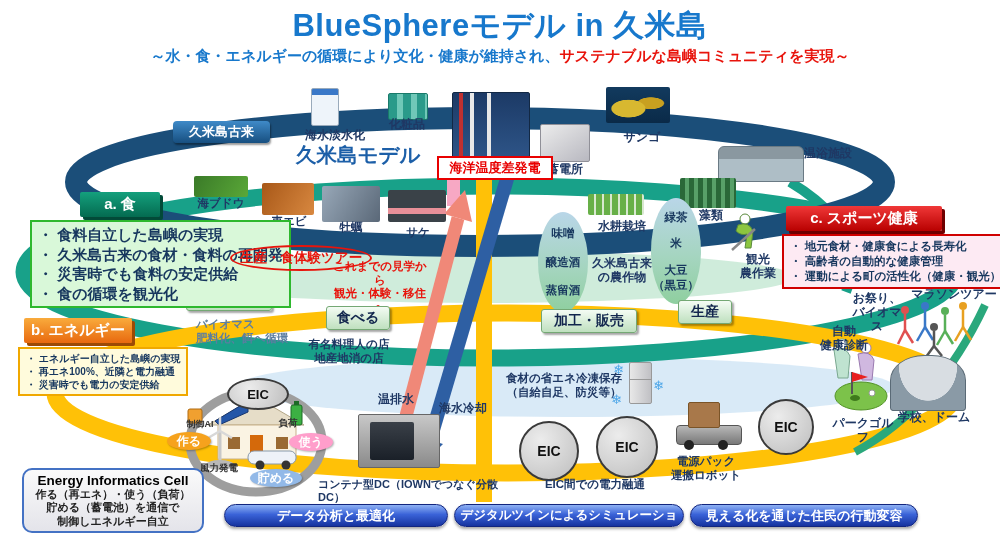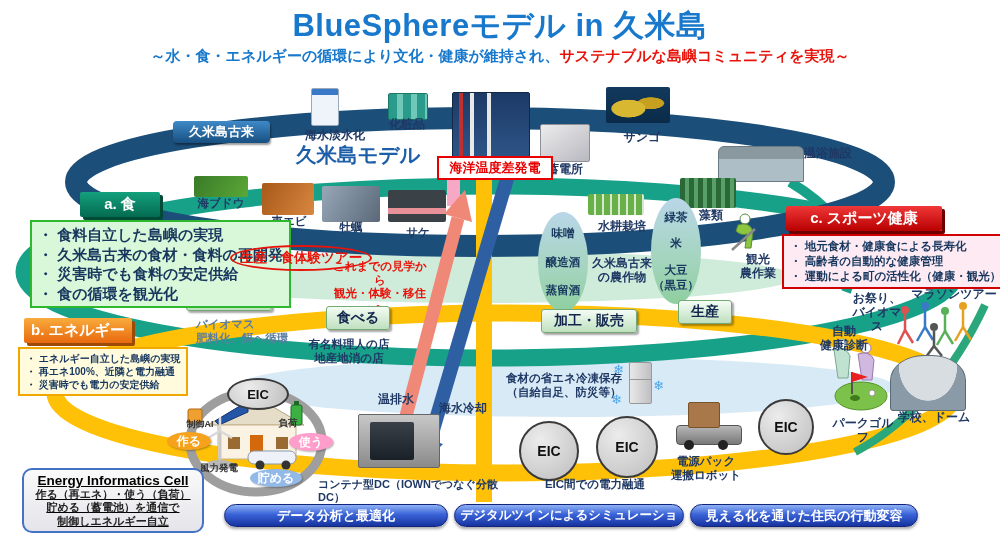--- a/index.html
+++ b/index.html
@@ -278,21 +278,21 @@
 運搬ロボット</div>
 
   <div class="eicc" style="left:227px;top:378px;width:58px;height:28px;border-radius:50%;font-size:13px;">EIC</div>
   <div class="lbl" style="left:180px;top:419px;width:40px;font-size:9px;color:#333;">制御AI</div>
   <div class="oval" style="left:167px;top:432px;width:44px;height:18px;background:#f6a21d;">作る</div>
   <div class="lbl" style="left:272px;top:417px;width:32px;font-size:9.5px;color:#333;">負荷</div>
   <div class="oval" style="left:289px;top:433px;width:44px;height:18px;background:#ff9ecb;">使う</div>
   <div class="oval" style="left:250px;top:469px;width:52px;height:18px;background:#92b9e8;">貯める</div>
   <div class="lbl" style="left:194px;top:462px;width:50px;font-size:9.5px;color:#333;">風力発電</div>
 
-  <div class="eicbox" style="left:22px;top:468px;width:170px;text-decoration:underline;">
+  <div class="eicbox" style="left:22px;top:468px;width:170px;">
     <div class="t">Energy Informatics Cell</div>
     <div class="l">作る（再エネ）・使う（負荷）
 貯める（蓄電池）を通信で
 制御しエネルギー自立</div>
   </div>
 
   <div class="pill" style="left:224px;top:504px;width:222px;">データ分析と最適化</div>
   <div class="pill" style="left:690px;top:504px;width:226px;">見える化を通じた住民の行動変容</div>
   <div class="pill" style="left:454px;top:504px;width:228px;font-size:12.5px;">デジタルツインによるシミュレーション</div>
 

